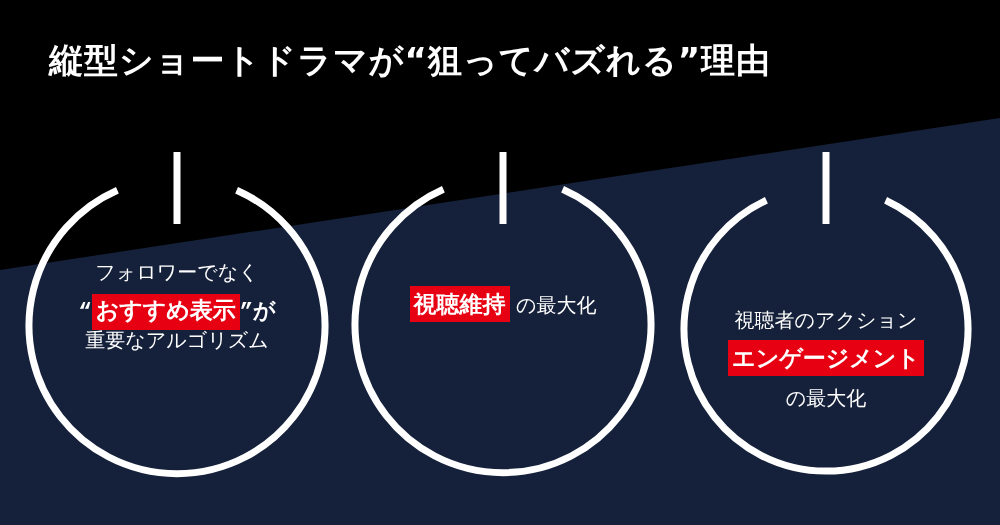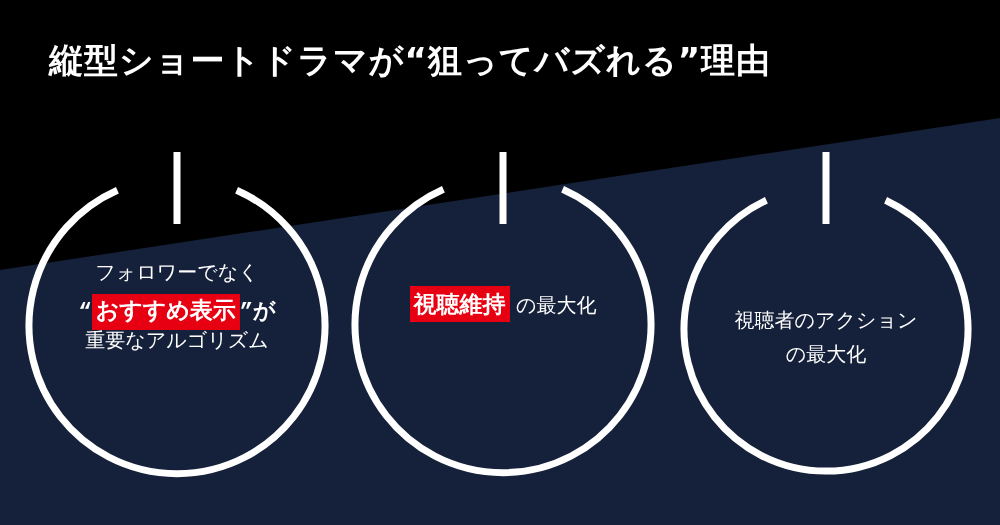--- a/index.html
+++ b/index.html
@@ -58,14 +58,17 @@
 
 <div class="card-text" style="left:358px; top:286px;">
   <span class="line" style="margin-top:0;">
     <span class="hl">視聴維持</span>
     <span>の最大化</span>
   </span>
 </div>
 
 <div class="card-text" style="left:681px; top:264px;margin-top:44px;">
   <span class="line">視聴者のアクション</span>
+  <span class="line" style="margin-top:8px;">
+    <span class="hl">エンゲージメント</span>
+  </span>
   <span class="line" style="margin-top:10px;">の最大化</span>
 </div>
 
 </body></html>

